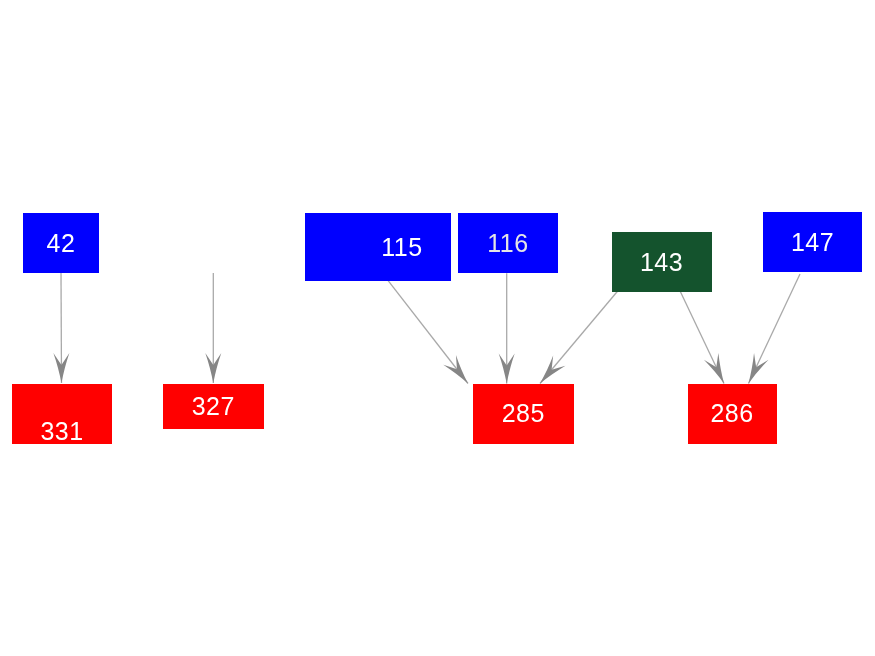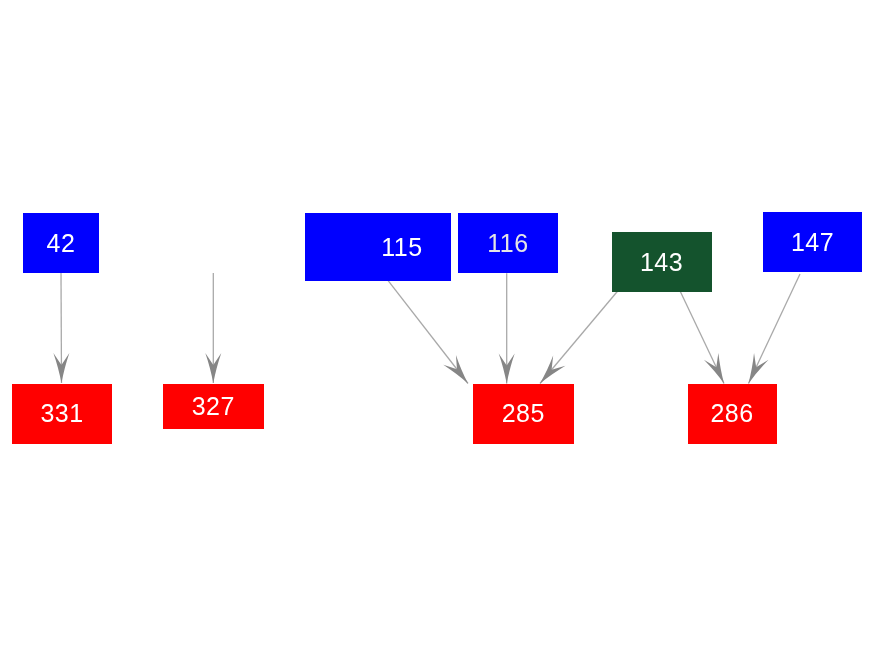--- a/index.html
+++ b/index.html
@@ -70,21 +70,21 @@
       </div>
       <div class="node" style="left: 458px; top: 213px; width: 100px; height: 60px; background: rgb(0, 0, 255); color: #e5e5e5;">
         <span>116</span>
       </div>
       <div class="node" style="left: 611.5px; top: 213px; width: 100px; height: 60px; background: #14532d; color: rgb(255, 255, 255); margin-top: 19px;">
         <span>143</span>
       </div>
       <div class="node" style="left: 763px; top: 212px; width: 99px; height: 60px; background: rgb(0, 0, 255); color: rgb(255, 255, 255);">
         <span>147</span>
       </div>
-      <div class="node" style="left: 12px; top: 384px; width: 100px; height: 59.5px; background: rgb(255, 0, 0); color: rgb(255, 255, 255);">
+      <div class="node" style="left: 12px; top: 384px; width: 100px; height: 59.5px; background: rgb(255, 0, 0); color: rgb(255, 255, 255); align-items: flex-end;">
         <span>331</span>
       </div>
       <div class="node" style="left: 163px; top: 384px; width: 100.5px; height: 45px; background: rgb(255, 0, 0); color: rgb(255, 255, 255);">
         <span>327</span>
       </div>
       <div class="node" style="left: 458px; top: 384px; width: 100.5px; height: 59.5px; background: rgb(255, 0, 0); color: rgb(255, 255, 255); margin-left: 15px;">
         <span>285</span>
       </div>
       <div class="node" style="left: 687.5px; top: 384px; width: 89px; height: 59.5px; background: rgb(255, 0, 0); color: rgb(255, 255, 255);">
         <span>286</span>

